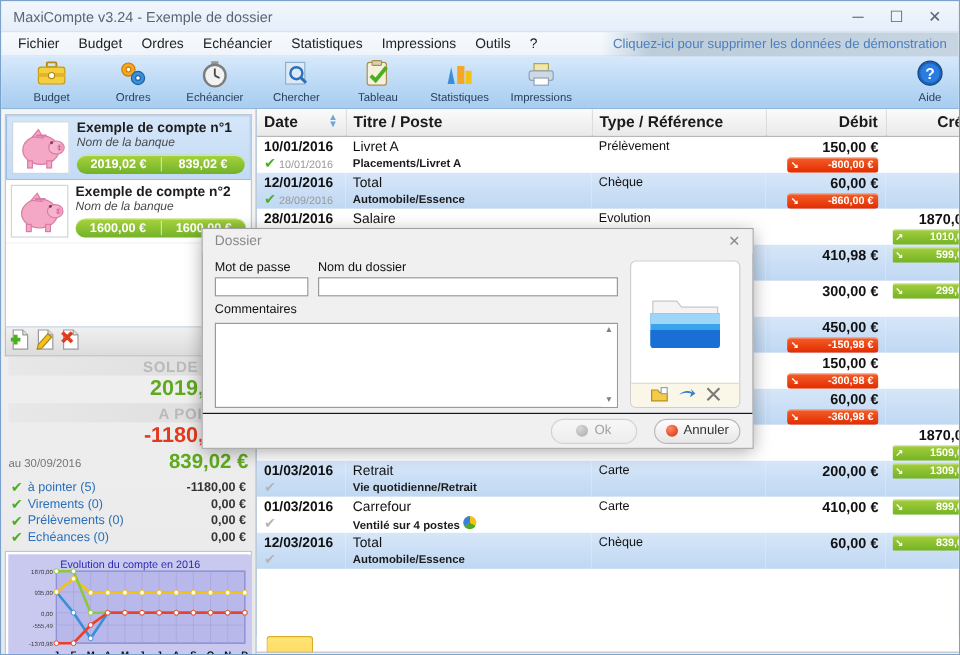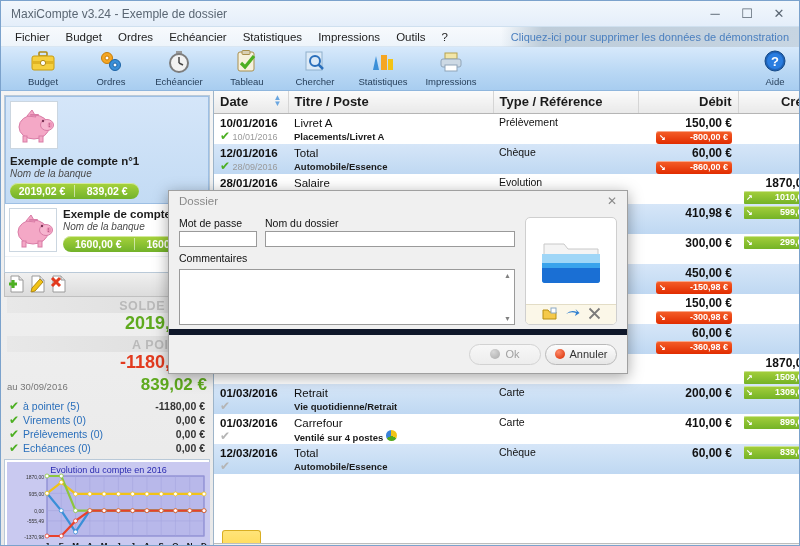--- a/index.html
+++ b/index.html
@@ -71,21 +71,21 @@
   }
   
   .accounts {
     margin:4px 3px 0 3px; background:#fff; border:1px solid #b9c9d8;
     height:178px; overflow:hidden;
   }
   .acct {
     display:flex; padding:4px; gap:6px; align-items:flex-start;
     border-bottom:1px solid #eef2f6;
   }
-  .acct.sel { background:linear-gradient(#d5e6f9,#c3dbf4); border:1px solid #9dbfe4;flex-direction:column; }
+  .acct.sel { background:linear-gradient(#d5e6f9,#c3dbf4); border:1px solid #9dbfe4; }
   .pig {
     width:48px; height:44px; background:#fff; border:1px solid #cbd6e0;
     display:flex; align-items:center; justify-content:center; flex:0 0 48px;
   }
   .acct-info { flex:1; min-width:0; }
   .acct-name { font-size:11.5px; font-weight:bold; color:#1d1d1d; }
   .acct-bank { font-size:10px; font-style:italic; color:#4a4a4a; margin-top:1px; }
   .bal-pill {
     margin-top:4px; height:16px; border-radius:8px;
     background:linear-gradient(#a8d33c,#72b22a);
@@ -206,22 +206,22 @@
   }
   .ta-sb { position:absolute; right:1px; top:1px; bottom:1px; width:13px;
            background:#fff; display:flex; flex-direction:column; justify-content:space-between;
            align-items:center; color:#808080; font-size:7px; padding:2px 0; }
   .dlg-right { width:92px; display:flex; flex-direction:column;
                border:1px solid #cfcfcf; border-radius:5px; background:#fff; overflow:hidden; }
   .folder-area { flex:1; display:flex; align-items:center; justify-content:center; }
   .folder-tools { height:20px; background:#fbf7e8; border-top:1px solid #e3ddc6;
                   display:flex; align-items:center; justify-content:center; gap:8px; }
   .dlg-foot {
-    height:44px; display:flex; align-items:center; justify-content:flex-end;
-    gap:4px; padding:0 10px; background:#f0f0f0; border-top:6px solid #0f172a;
+    height:29px; display:flex; align-items:center; justify-content:flex-end;
+    gap:14px; padding:0 10px; background:#f0f0f0; border-top:1px solid #0f172a;
   }
   .btn {
     height:21px; min-width:72px; border-radius:11px; border:1px solid #b9b9b9;
     background:linear-gradient(#fdfdfd,#e6e6e6);
     display:flex; align-items:center; justify-content:center; gap:5px;
     font-size:11px; color:#333;
   }
   .btn.disabled { color:#a0a0a0; border-color:#d2d2d2; background:linear-gradient(#f7f7f7,#ededed); }
   .bdot { width:10px; height:10px; border-radius:50%; }
   .bdot.grey { background:radial-gradient(circle at 35% 30%,#d8d8d8,#a9a9a9); }
@@ -293,37 +293,37 @@
           <line x1="13" y1="13" x2="13" y2="7" stroke="#444" stroke-width="1.5"></line>
           <line x1="13" y1="13" x2="17" y2="15" stroke="#444" stroke-width="1.5"></line>
         </svg>
       </div>
       <div class="tb-lab">Echéancier</div>
     </div>
 
     <div class="tb-item">
       <div class="tb-ico">
         <svg width="26" height="24" viewBox="0 0 26 24">
+          <rect x="4" y="2" width="16" height="18" fill="#dceaf7" stroke="#8fb0cc"></rect>
+          <circle cx="13" cy="11" r="5" fill="none" stroke="#2a6fbb" stroke-width="2"></circle>
+          <line x1="16.5" y1="14.5" x2="21" y2="19" stroke="#2a6fbb" stroke-width="2.5"></line>
+        </svg>
+      </div>
+      <div class="tb-lab">Chercher</div>
+    </div>
+
+    <div class="tb-item">
+      <div class="tb-ico">
+        <svg width="26" height="24" viewBox="0 0 26 24">
           <rect x="4" y="2" width="16" height="19" rx="2" fill="#f6f1dd" stroke="#a98f4c"></rect>
           <rect x="8" y="0.5" width="8" height="4" rx="1" fill="#d9d0b4" stroke="#a98f4c"></rect>
           <path d="M7 13 l4 4 l9 -11" fill="none" stroke="#4caf22" stroke-width="3.2"></path>
         </svg>
       </div>
       <div class="tb-lab">Tableau</div>
-    </div>
-
-    <div class="tb-item">
-      <div class="tb-ico">
-        <svg width="26" height="24" viewBox="0 0 26 24">
-          <rect x="4" y="2" width="16" height="18" fill="#dceaf7" stroke="#8fb0cc"></rect>
-          <circle cx="13" cy="11" r="5" fill="none" stroke="#2a6fbb" stroke-width="2"></circle>
-          <line x1="16.5" y1="14.5" x2="21" y2="19" stroke="#2a6fbb" stroke-width="2.5"></line>
-        </svg>
-      </div>
-      <div class="tb-lab">Chercher</div>
     </div>
 
     <div class="tb-item">
       <div class="tb-ico">
         <svg width="26" height="24" viewBox="0 0 26 24">
           <polygon points="9,20 3,20 6,6" fill="#3a8fd8"></polygon>
           <rect x="11" y="5" width="6" height="15" fill="#f5a623"></rect>
           <rect x="18" y="9" width="5" height="11" fill="#f2c316"></rect>
         </svg>
       </div>

